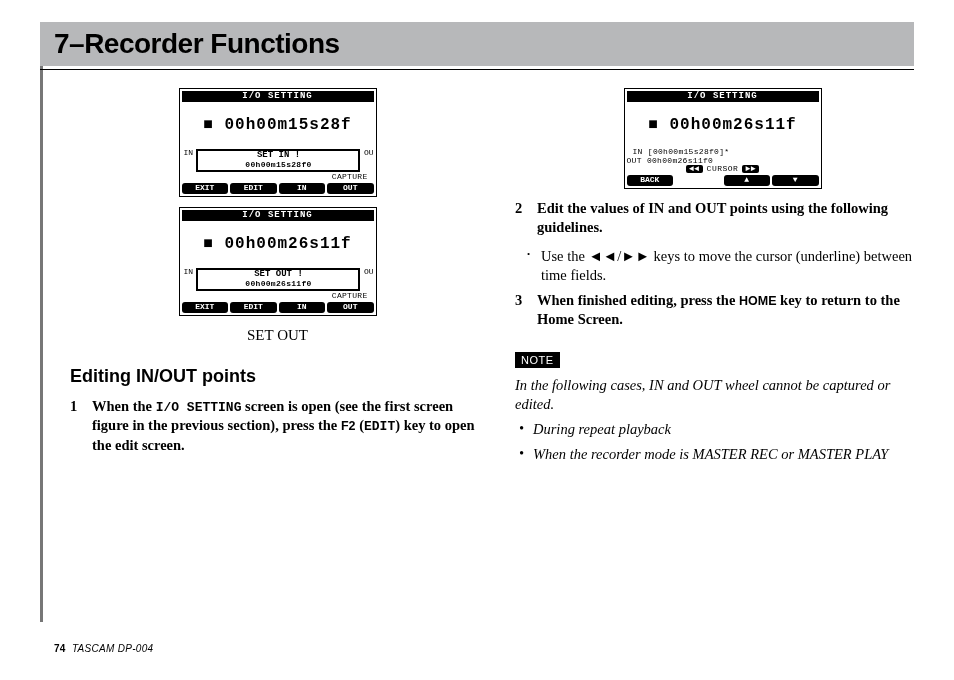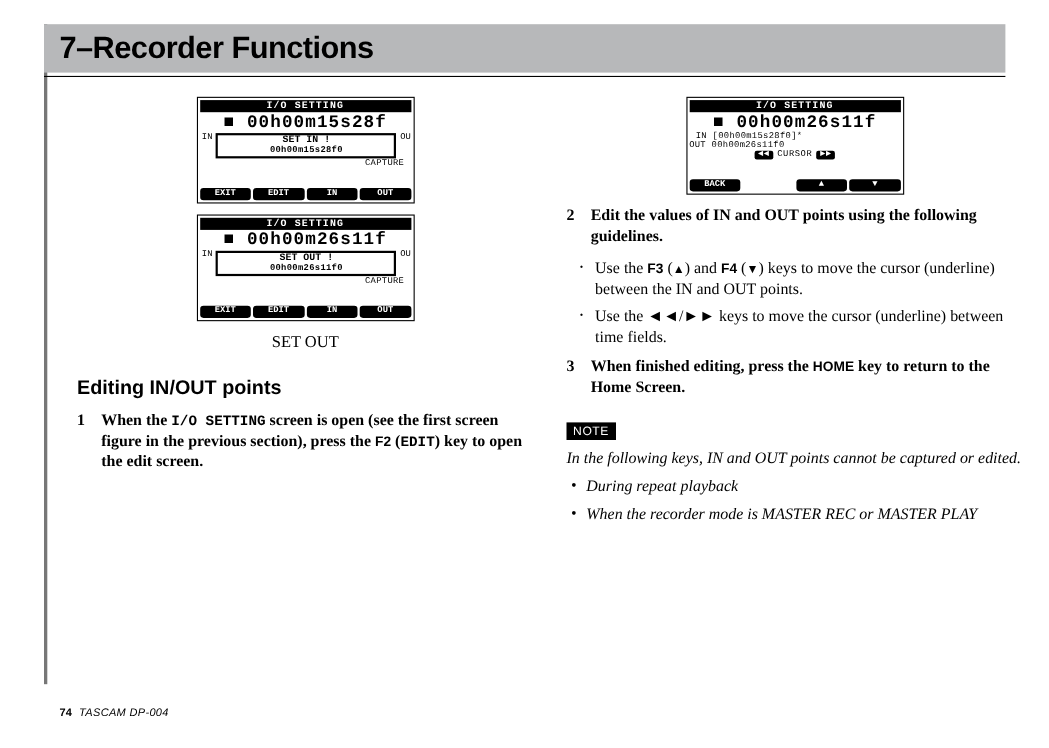--- a/index.html
+++ b/index.html
@@ -91,38 +91,38 @@
     letter-spacing: 1px;
     font-size: 9px;
     padding: 1px 0;
     margin-bottom: 1px;
   }
   .lcd .time {
     font-size: 16px;
     font-weight: 900;
     letter-spacing: 1px;
     text-align: center;
-    padding: 0 2px;
+    padding: 14px 2px;
   }
   .lcd .box {
     border: 2px solid #000;
     border-radius: 0;
     text-align: center;
     font-weight: bold;
     margin: 1px 14px;
     padding: 0 2px 1px 4px;
   }
   .lcd .sub {
     text-align: center;
     font-size: 8px;
     letter-spacing: 0.3px;
   }
   .lcd .fkeys {
     display: flex; gap: 2px;
-    margin-top: 18px;
+    margin-top: 2px;
   }
   .lcd .fk {
     flex:1;
     background:#000; color:#fff;
     border-radius: 3px;
     text-align:center;
     font-size: 8px;
     font-weight: bold;
     padding: 1px 0;
   }
@@ -311,39 +311,36 @@
 
     <ol class="steps" style="margin-top:10px">
       <li>
         <span class="num">2</span>
         <span class="body bold">Edit the values of IN and OUT points using the following guidelines.</span>
       </li>
     </ol>
 
     <ul class="dots square" style="margin-left:8px">
       <li>
-        <span>Use the </span><span class="sans-key">F3</span><span> (</span><span class="tri-up"></span><span>) and </span><span class="sans-key">F4</span><span> (</span><span class="tri-dn"></span><span>) keys to move the cursor (underline) between the IN and OUT points.</span>
-      </li>
-      <li>
         <span>Use the  </span><span>◄◄/►►</span><span>  keys to move the cursor (underline) between time fields.</span>
       </li>
     </ul>
 
     <ol class="steps">
       <li>
         <span class="num">3</span>
         <span class="body bold">
           <span>When finished editing, press the </span><span class="sans-key">HOME</span><span> key to return to the Home Screen.</span>
         </span>
       </li>
     </ol>
 
     <div style="height:8px"></div>
     <span class="note-tag">NOTE</span>
-    <div class="note-body">In the following keys, IN and OUT points cannot be captured or edited.</div>
+    <div class="note-body">In the following cases, IN and OUT wheel cannot be captured or edited.</div>
 
     <ul class="dots bullets" style="font-style:italic">
       <li>During repeat playback</li>
       <li>When the recorder mode is MASTER REC or MASTER PLAY</li>
     </ul>
 
   </div>
 </div>
 
 <div class="footer">

